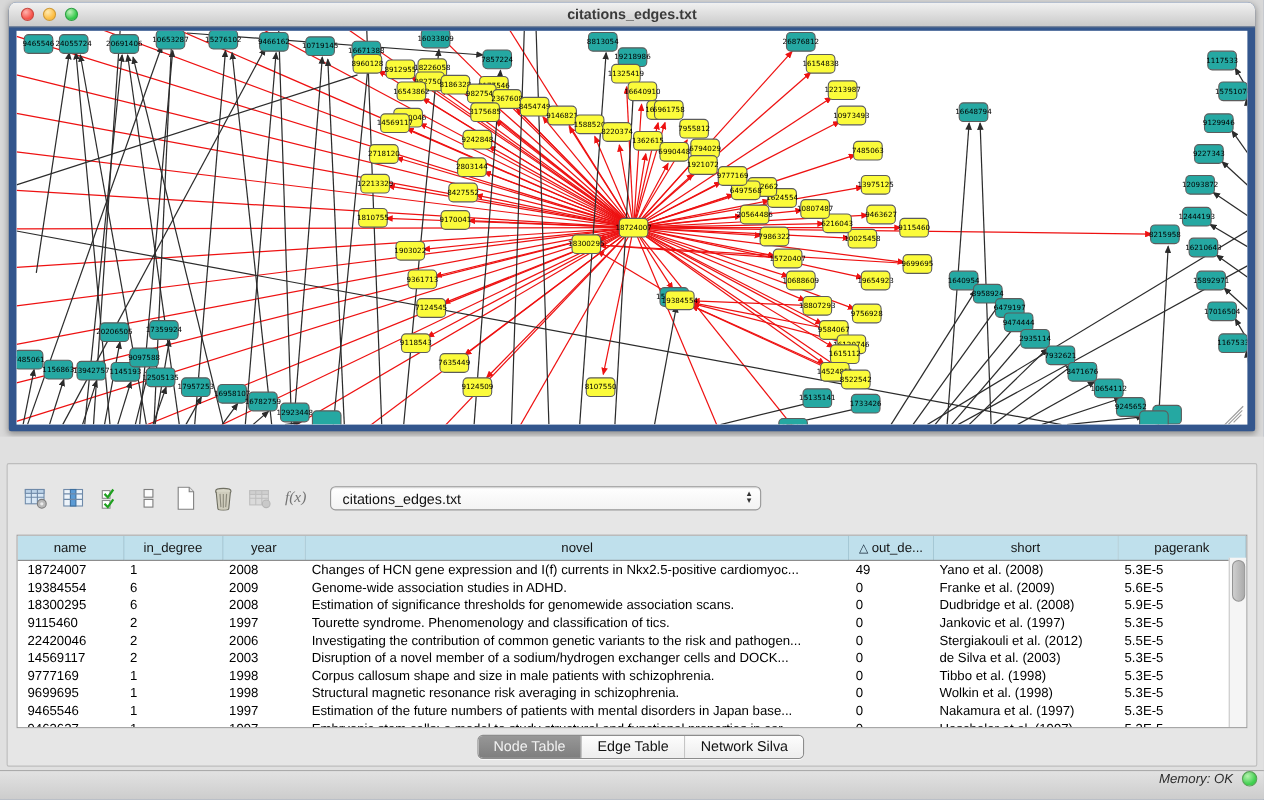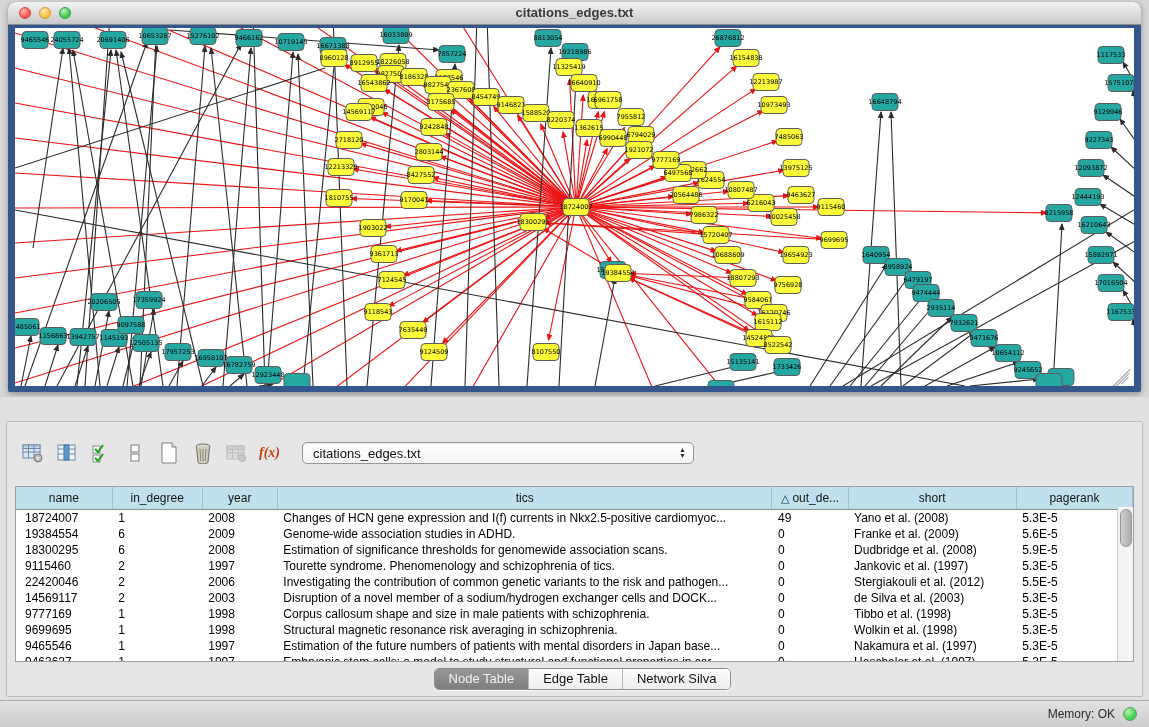--- a/index.html
+++ b/index.html
@@ -51,21 +51,21 @@
   .float-btn .sq2{position:absolute;left:6px;top:4px;width:8px;height:8px;border:1px solid #3c4d66;background:#e9e9e9;}
   .close-btn{font-size:15px;font-weight:bold;color:#222;line-height:14px;cursor:default;}
   .panel-body{
     position:absolute;left:6px;right:6px;top:24px;bottom:3px;
     background:#e6e6e6;border:1px solid #bdbdbd;border-radius:2px;
   }
   
   .toolbar{position:absolute;left:0;top:0;right:0;height:62px;display:flex;align-items:center;padding-left:14px;}
   .tb-icon{width:24px;height:24px;margin-right:10px;display:flex;align-items:center;justify-content:center;}
   .tb-icon svg{display:block;}
-  .fx{font-family:"Liberation Serif","DejaVu Serif",serif;font-style:italic;font-weight:bold;font-size:14px;color:#c2410c;margin-right:8px;}
+  .fx{font-family:"Liberation Serif","DejaVu Serif",serif;font-style:italic;font-weight:normal;font-size:14px;color:#737373;margin-right:8px;}
   .combo{
     width:392px;height:22px;margin-left:14px;box-sizing:border-box;
     background:linear-gradient(#ffffff,#f3f3f3);
     border:1px solid #989898;border-radius:5px;
     display:flex;align-items:center;font-size:13px;color:#111;
     padding-left:10px;box-shadow:inset 0 1px 1px rgba(0,0,0,.08);
   }
   .combo .val{flex:1;}
   .combo .stepper{display:flex;flex-direction:column;align-items:center;margin-right:7px;line-height:5px;}
   .combo .stepper span{font-size:7px;color:#333;height:6px;}
@@ -101,22 +101,22 @@
   .seg{
     padding:0 14px;font-size:13px;line-height:20px;color:#111;
     background:linear-gradient(#fdfdfd,#ededed);border-right:1px solid #b7b7b7;
   }
   .seg:last-child{border-right:none;}
   .seg.selected{background:linear-gradient(#979797,#7e7e7e);color:#f2f2f2;}
   
   .status-bar{
     position:absolute;left:0;bottom:0;width:100%;height:27px;box-sizing:border-box;
     background:linear-gradient(#e2e2e2,#cccccc);border-top:1px solid #ababab;
-    display:flex;align-items:center;justify-content:flex-end;gap:8px;
-    padding-right:12px;font-size:12px;color:#2c2c2c;
+    display:flex;justify-content:flex-end;gap:8px;
+    padding-right:6px;font-size:12px;color:#2c2c2c;font-style:italic;
   }
   .mem-dot{
     width:14px;height:14px;border-radius:50%;
     background:radial-gradient(circle at 35% 30%,#b6f3ae,#3fcf4f 65%);
     border:1px solid #58a356;box-sizing:border-box;
   }
 </style>
 </head>
 <body>
 
@@ -884,21 +884,21 @@
             <col style="width: 494px;">
             <col style="width: 76px;">
             <col style="width: 168px;">
             <col style="width: 116px;">
           </colgroup>
         <thead>
             <tr>
               <th>name</th>
               <th>in_degree</th>
               <th>year</th>
-              <th>tics</th>
+              <th>novel</th>
               <th><span class="sortglyph">△</span>out_de...</th>
               <th>short</th>
               <th>pagerank</th>
             </tr>
           </thead>
         <tbody>
             <tr>
               <td class="first">18724007</td>
               <td>1</td>
               <td>2008</td>
@@ -922,21 +922,21 @@
               <td>2008</td>
               <td>Estimation of significance thresholds for genomewide association scans.</td>
               <td>0</td>
               <td>Dudbridge et al. (2008)</td>
               <td>5.9E-5</td>
             </tr>
             <tr>
               <td class="first">9115460</td>
               <td>2</td>
               <td>1997</td>
-              <td>Tourette syndrome. Phenomenology and schizophrenia of tics.</td>
+              <td>Tourette syndrome. Phenomenology and classification of tics.</td>
               <td>0</td>
               <td>Jankovic et al. (1997)</td>
               <td>5.3E-5</td>
             </tr>
             <tr>
               <td class="first">22420046</td>
               <td>2</td>
               <td>2006</td>
               <td>Investigating the contribution of common genetic variants to the risk and pathogen...</td>
               <td>0</td>

